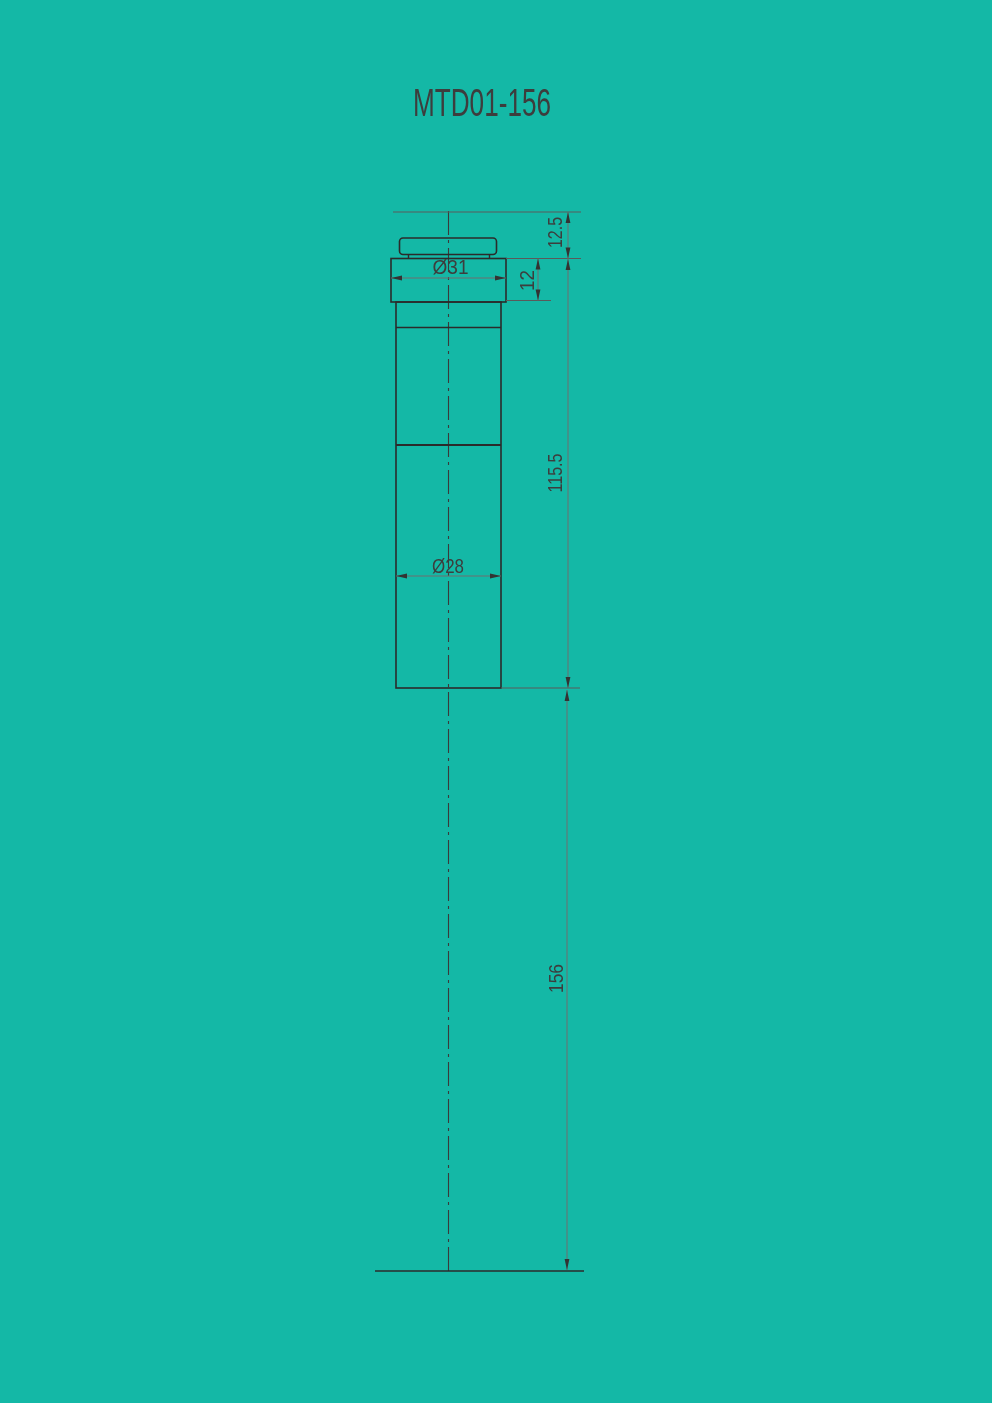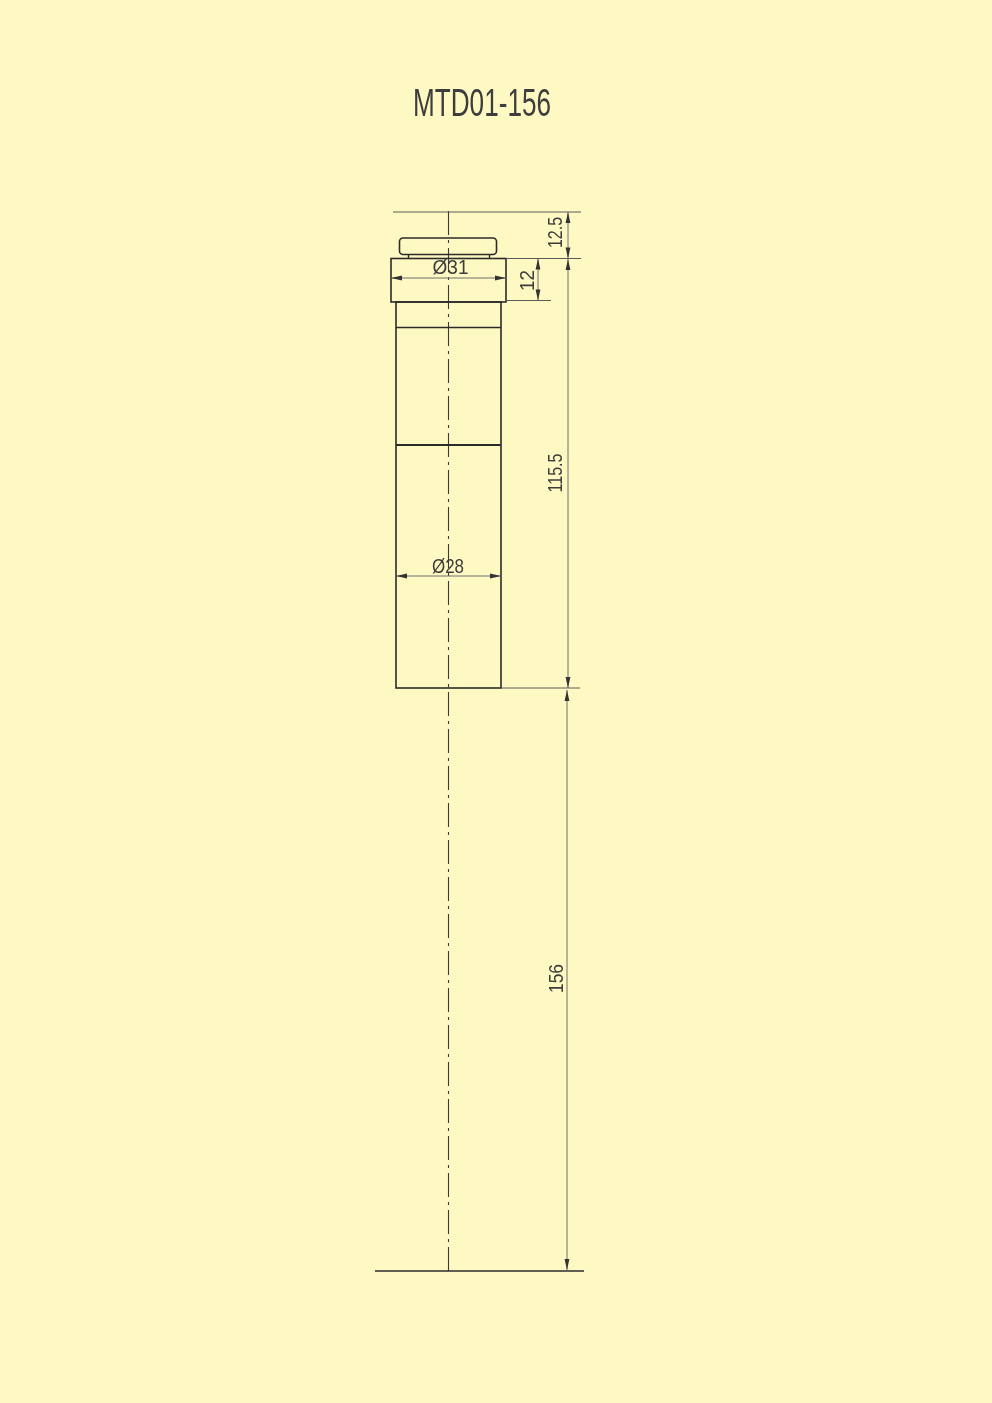--- a/index.html
+++ b/index.html
@@ -4,21 +4,21 @@
 <style>
   html, body {
     margin: 0;
     padding: 0;
     background: #ffffff;
   }
   .canvas {
     position: relative;
     width: 992px;
     height: 1403px;
-    background: #fef9c3;
+    background: #14b8a6;
     overflow: hidden;
     font-family: "Liberation Sans", sans-serif;
   }
   svg text {
     font-family: "Liberation Sans", sans-serif;
     fill: #3d3d3d;
   }
   .part-stroke  { stroke: #2b2b2b; fill: none; }
   .thin-stroke  { stroke: #3a3a3a; fill: none; }
   .ext-stroke   { stroke: #5a5a5a; fill: none; }

